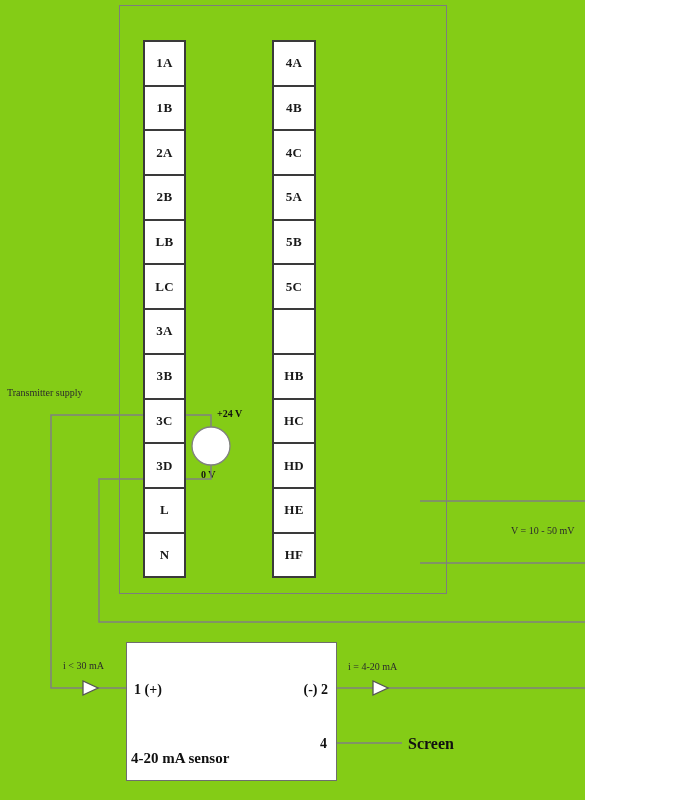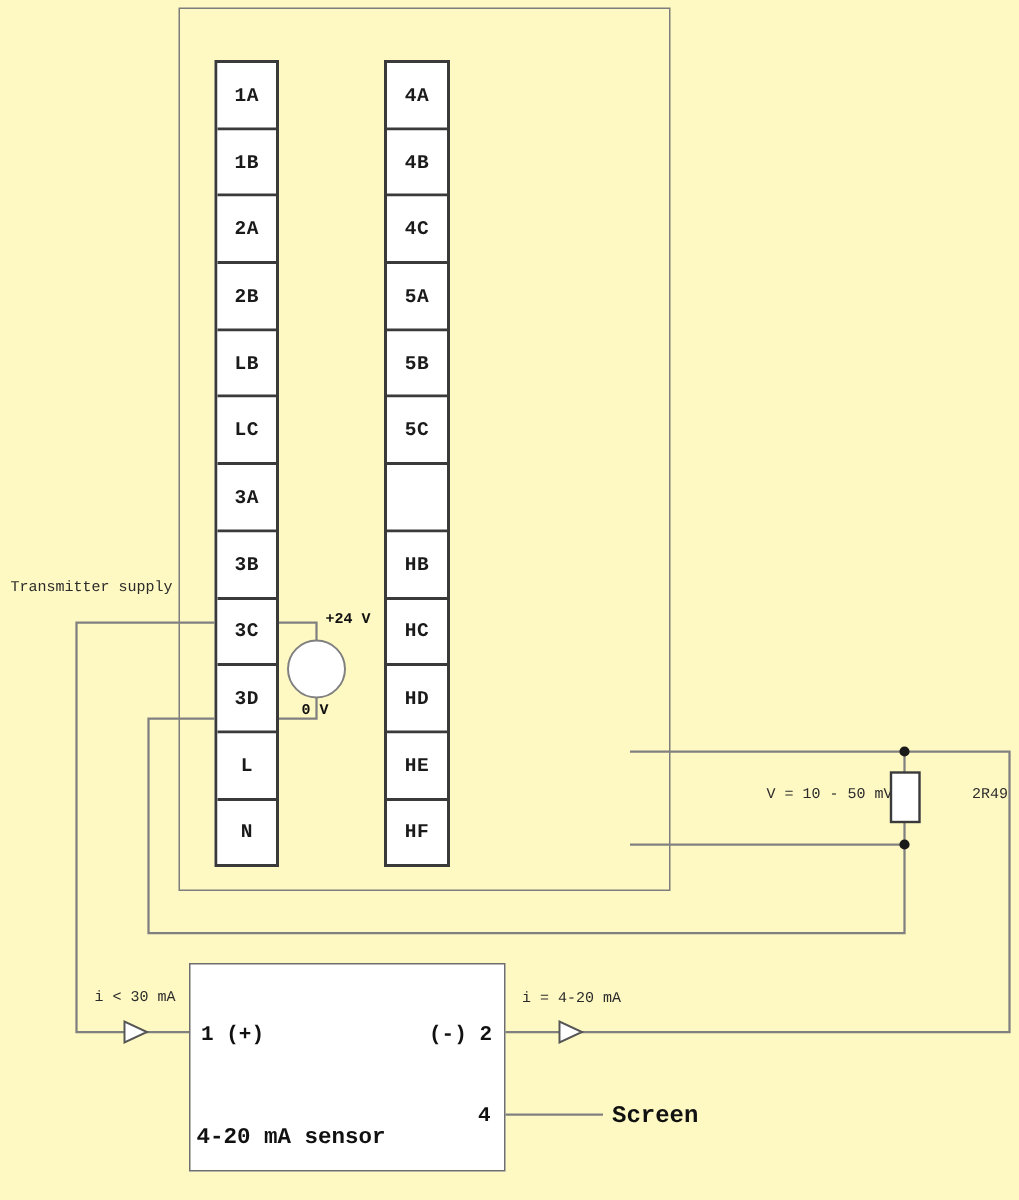--- a/index.html
+++ b/index.html
@@ -1,28 +1,28 @@
 <!DOCTYPE html>
 <html><head>
 <meta charset="utf-8">
 <style>
   html,body{margin:0;padding:0;background:#fff;}
   #stage{
-    position:relative;width:679px;height:800px;background:#fef9c3;
-    font-family:Liberation Mono, monospace;overflow:hidden;
+    position:relative;width:585px;height:800px;background:#84cc16;
+    font-family:Liberation Serif, serif;overflow:hidden;
   }
   
   #device-outline{
     position:absolute;left:119px;top:5px;width:328px;height:589px;
     border:1.4px solid #7d7d7d;box-sizing:border-box;background:transparent;
   }
   
   .tcol{position:absolute;top:40px;border:2px solid #3a3a3a;box-sizing:content-box;background:#fff;}
   #col-left{left:143px;width:39px;}
-  #col-middle{left:256px;width:40px;}
+  #col-middle{left:272px;width:40px;}
   #col-right{left:377px;width:39px;}
   .cell{
     height:42.7px;border-bottom:2px solid #3a3a3a;
     display:flex;align-items:center;justify-content:center;
     font-size:13px;font-weight:bold;color:#1a1a1a;letter-spacing:.3px;
     background:#fff;
   }
   .cell:last-child{border-bottom:none;}
   
   #sensor-box{

